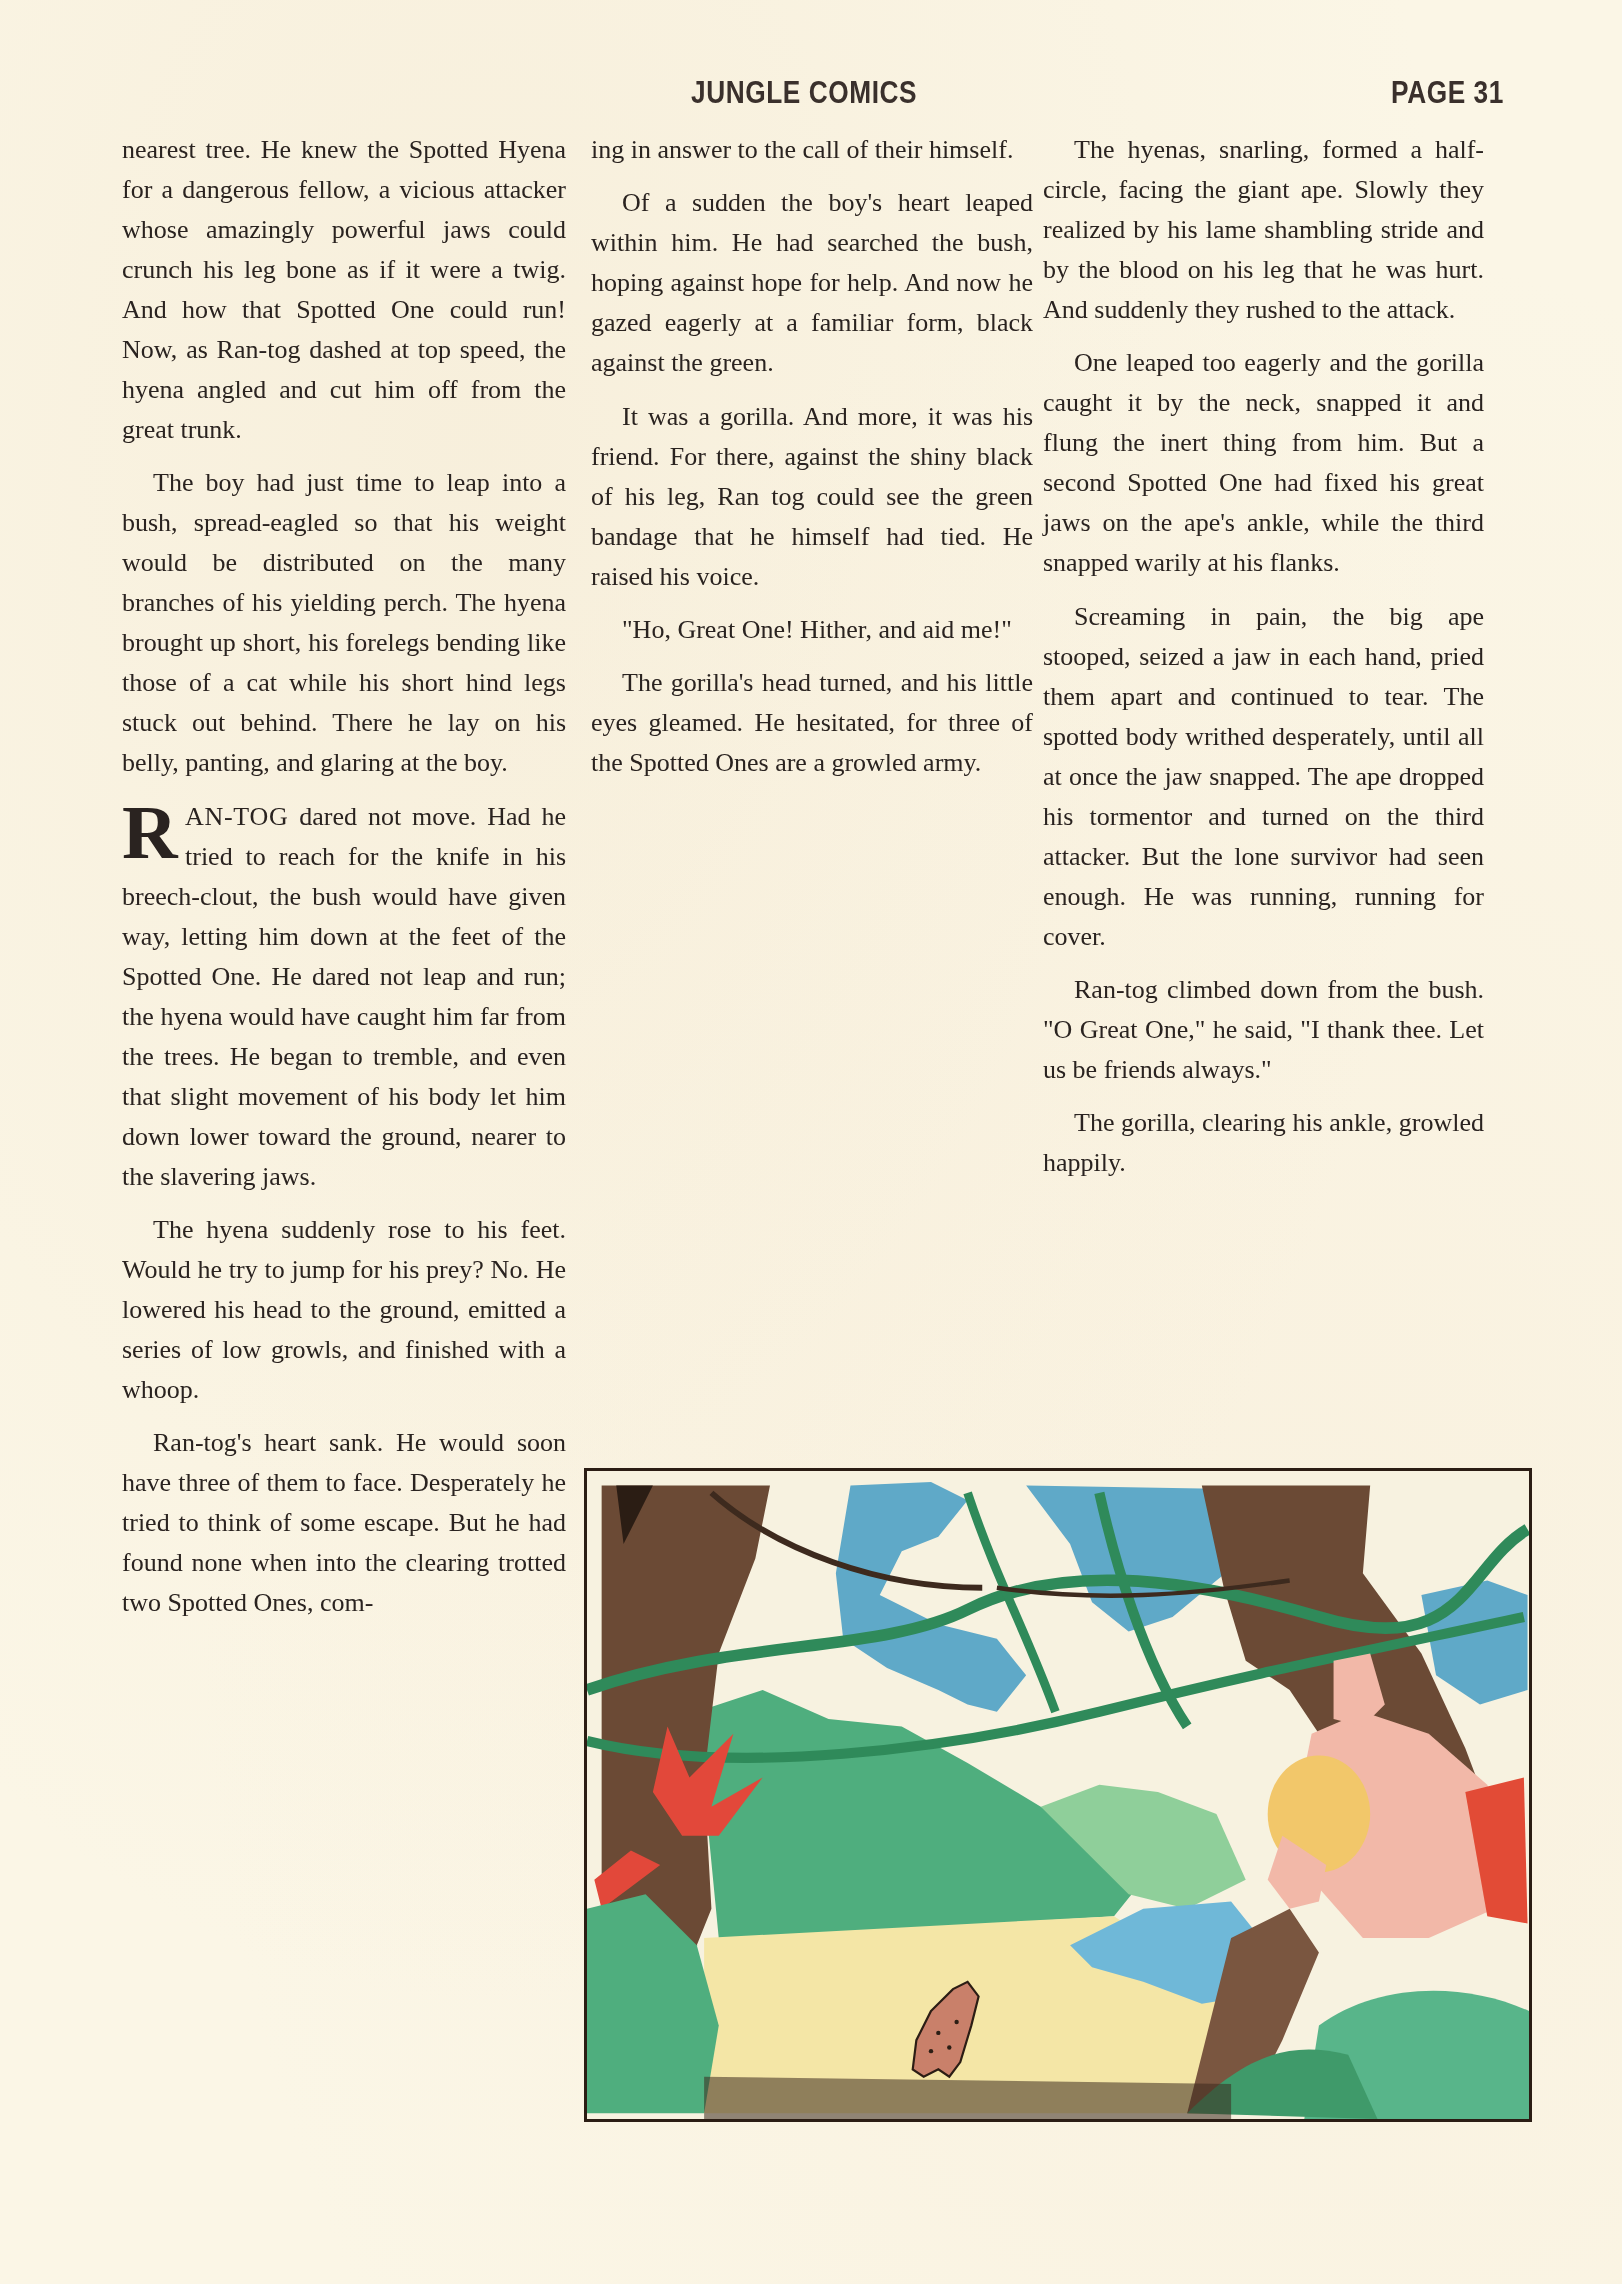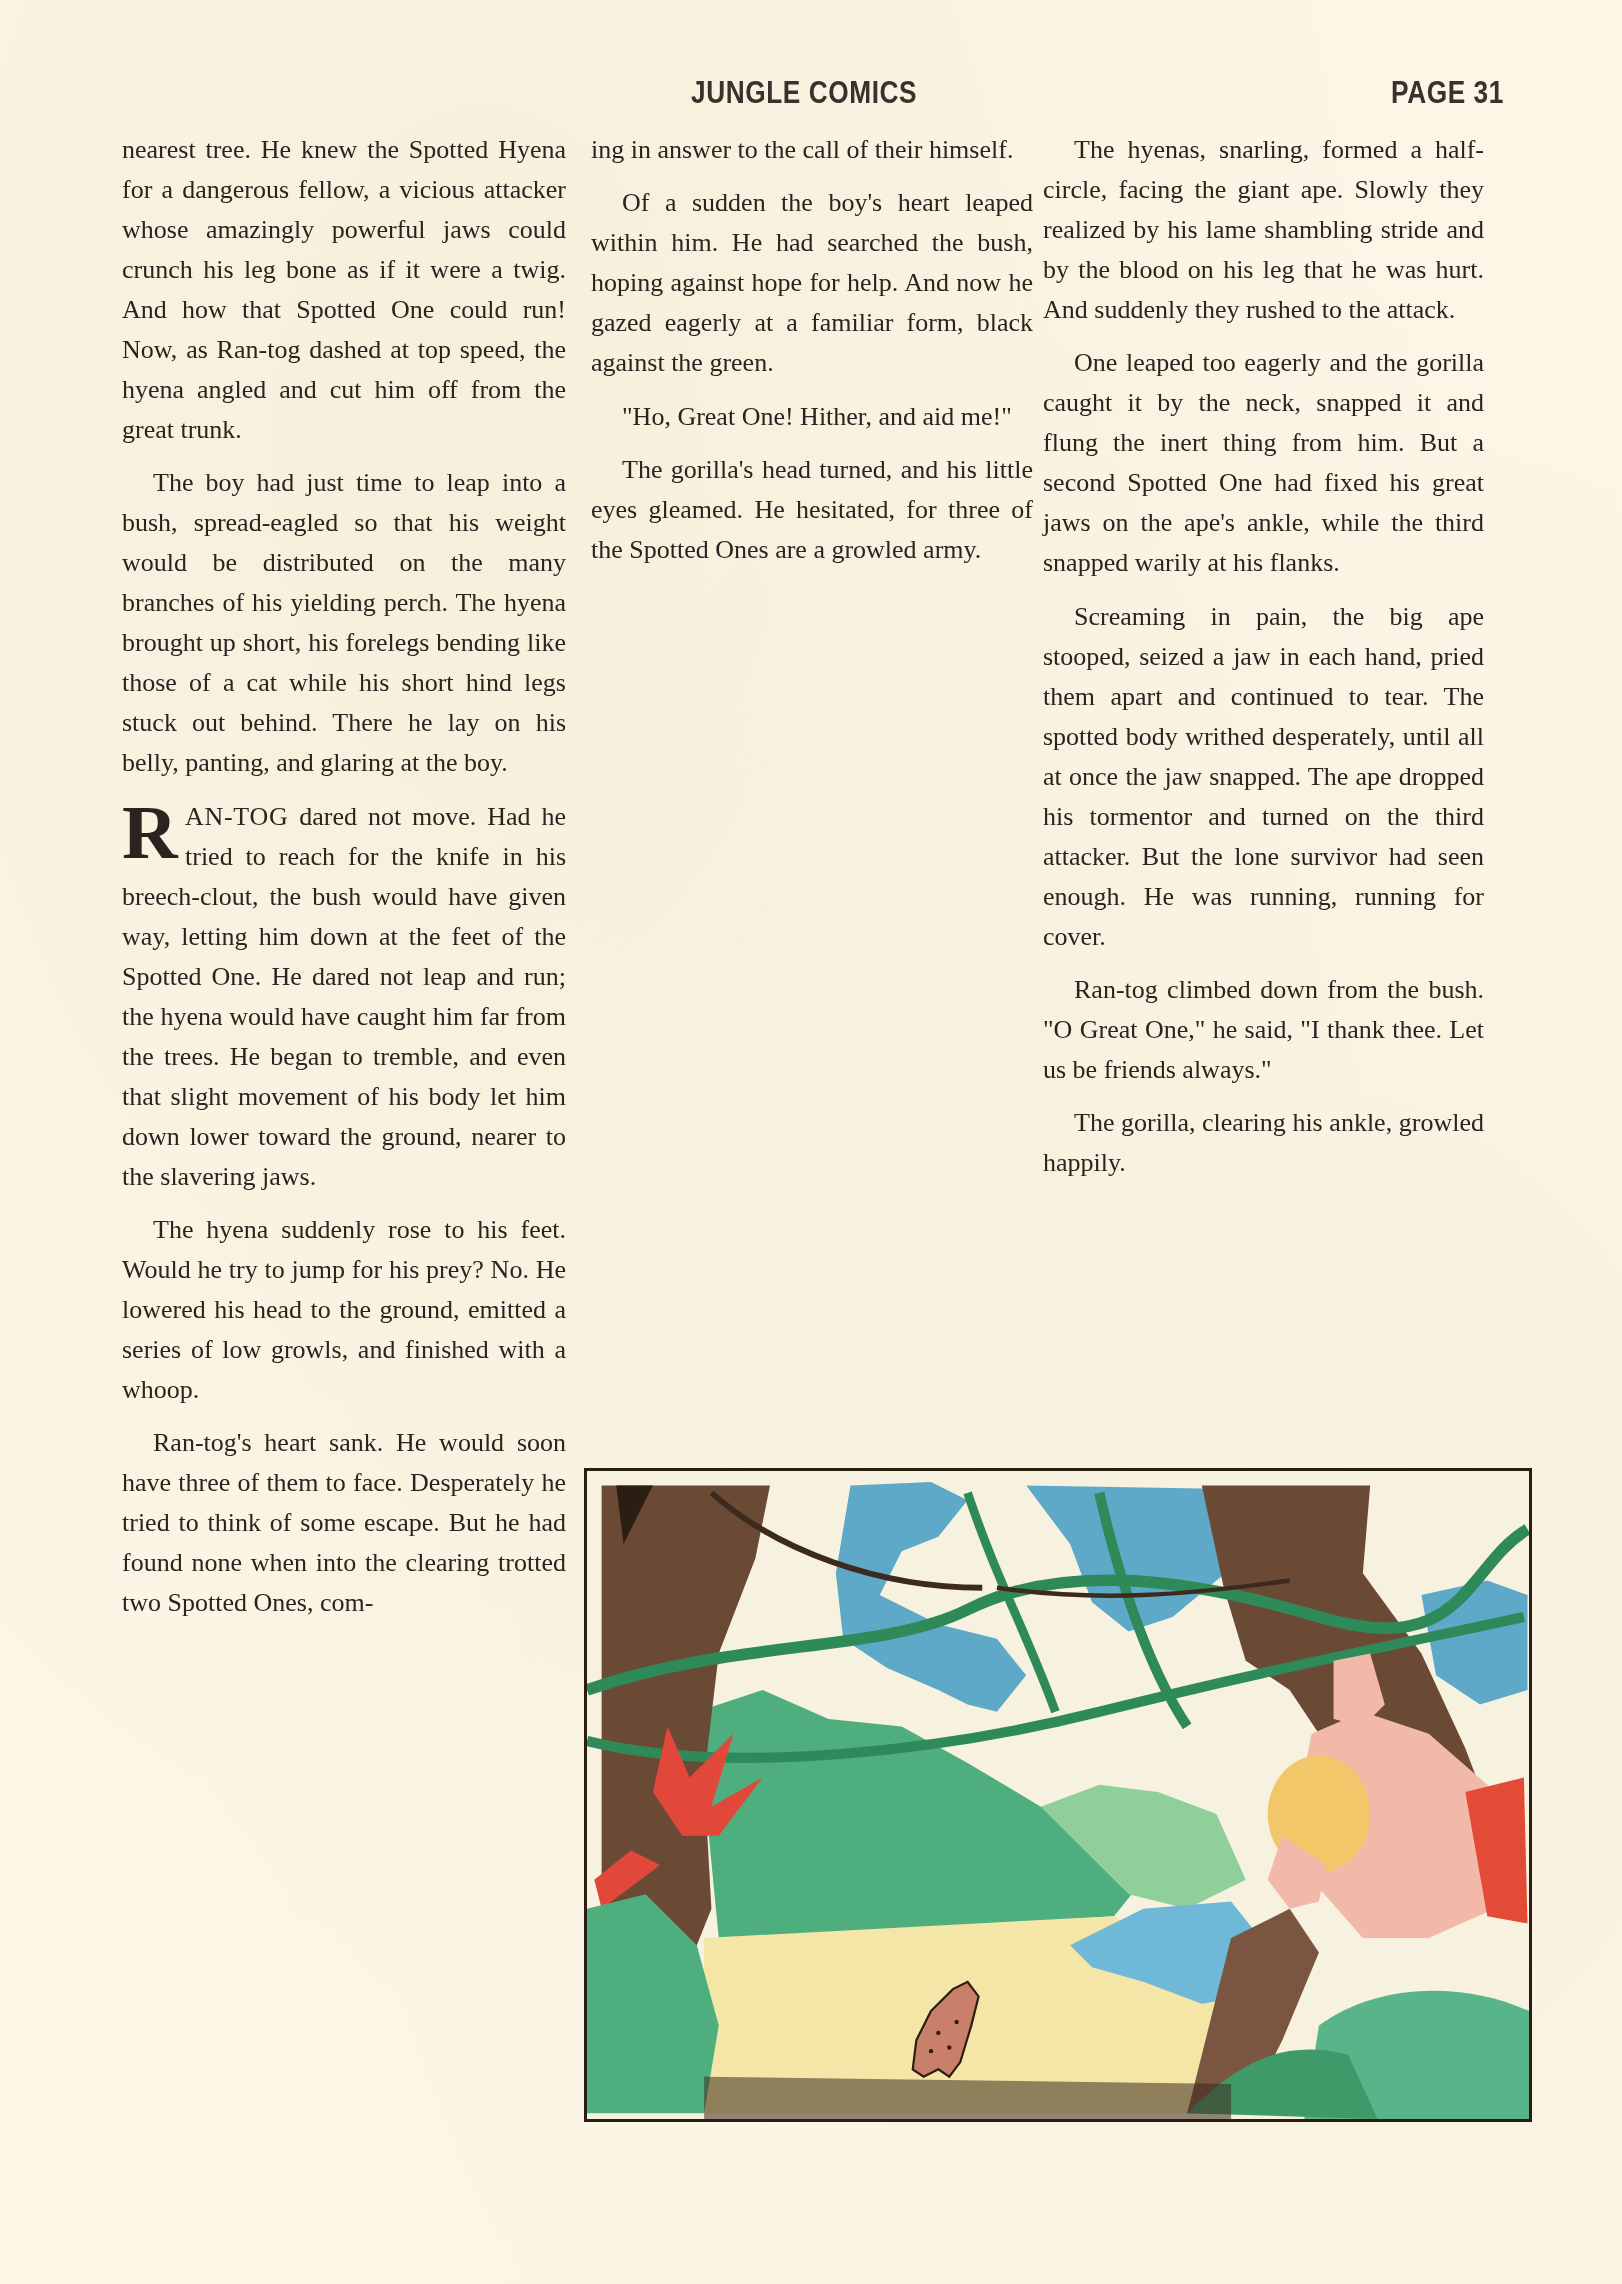--- a/index.html
+++ b/index.html
@@ -53,20 +53,21 @@
   <p class="cont">nearest tree. He knew the Spotted Hyena for a dangerous fellow, a vicious attacker whose amazingly powerful jaws could crunch his leg bone as if it were a twig. And how that Spotted One could run! Now, as Ran-tog dashed at top speed, the hyena angled and cut him off from the great trunk.</p>
   <p>The boy had just time to leap into a bush, spread-eagled so that his weight would be distributed on the many branches of his yielding perch. The hyena brought up short, his forelegs bending like those of a cat while his short hind legs stuck out behind. There he lay on his belly, panting, and glaring at the boy.</p>
   <p class="dropcap-para"><span class="dropcap">R</span><span class="smallcaps">AN-TOG</span><span> dared not move. Had he tried to reach for the knife in his breech-clout, the bush would have given way, letting him down at the feet of the Spotted One. He dared not leap and run; the hyena would have caught him far from the trees. He began to tremble, and even that slight movement of his body let him down lower toward the ground, nearer to the slavering jaws.</span></p>
   <p>The hyena suddenly rose to his feet. Would he try to jump for his prey? No. He lowered his head to the ground, emitted a series of low growls, and finished with a whoop.</p>
   <p>Ran-tog's heart sank. He would soon have three of them to face. Desperately he tried to think of some escape. But he had found none when into the clearing trotted two Spotted Ones, com-</p>
 </div>
 
 <div class="column col2">
   <p class="cont">ing in answer to the call of their himself.</p>
   <p>Of a sudden the boy's heart leaped within him. He had searched the bush, hoping against hope for help. And now he gazed eagerly at a familiar form, black against the green.</p>
+  <p>It was a gorilla. And more, it was his friend. For there, against the shiny black of his leg, Ran tog could see the green bandage that he himself had tied. He raised his voice.</p>
   <p>"Ho, Great One! Hither, and aid me!"</p>
   <p>The gorilla's head turned, and his little eyes gleamed. He hesitated, for three of the Spotted Ones are a growled army.</p>
 </div>
 
 <div class="column col3">
   <p>The hyenas, snarling, formed a half-circle, facing the giant ape. Slowly they realized by his lame shambling stride and by the blood on his leg that he was hurt. And suddenly they rushed to the attack.</p>
   <p>One leaped too eagerly and the gorilla caught it by the neck, snapped it and flung the inert thing from him. But a second Spotted One had fixed his great jaws on the ape's ankle, while the third snapped warily at his flanks.</p>
   <p>Screaming in pain, the big ape stooped, seized a jaw in each hand, pried them apart and continued to tear. The spotted body writhed desperately, until all at once the jaw snapped. The ape dropped his tormentor and turned on the third attacker. But the lone survivor had seen enough. He was running, running for cover.</p>
   <p>Ran-tog climbed down from the bush. "O Great One," he said, "I thank thee. Let us be friends always."</p>
   <p>The gorilla, clearing his ankle, growled happily.</p>

